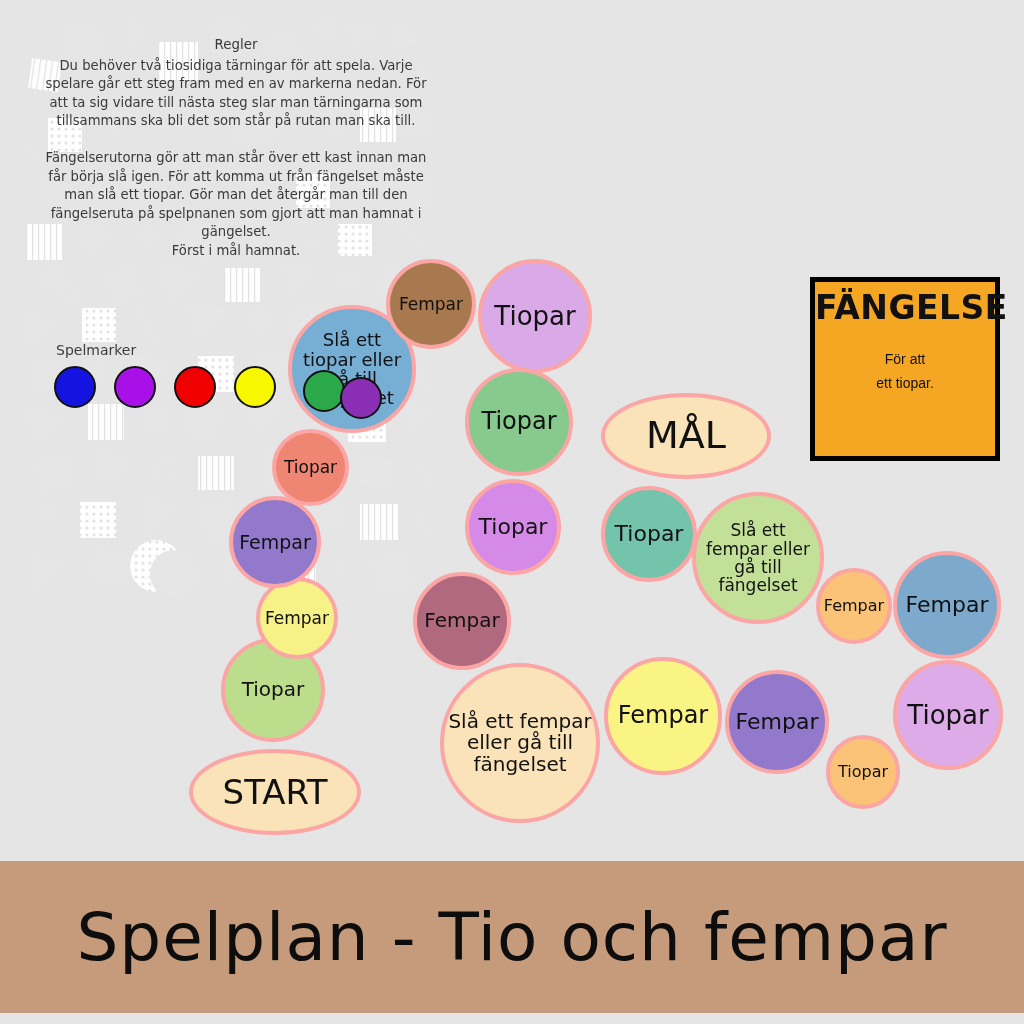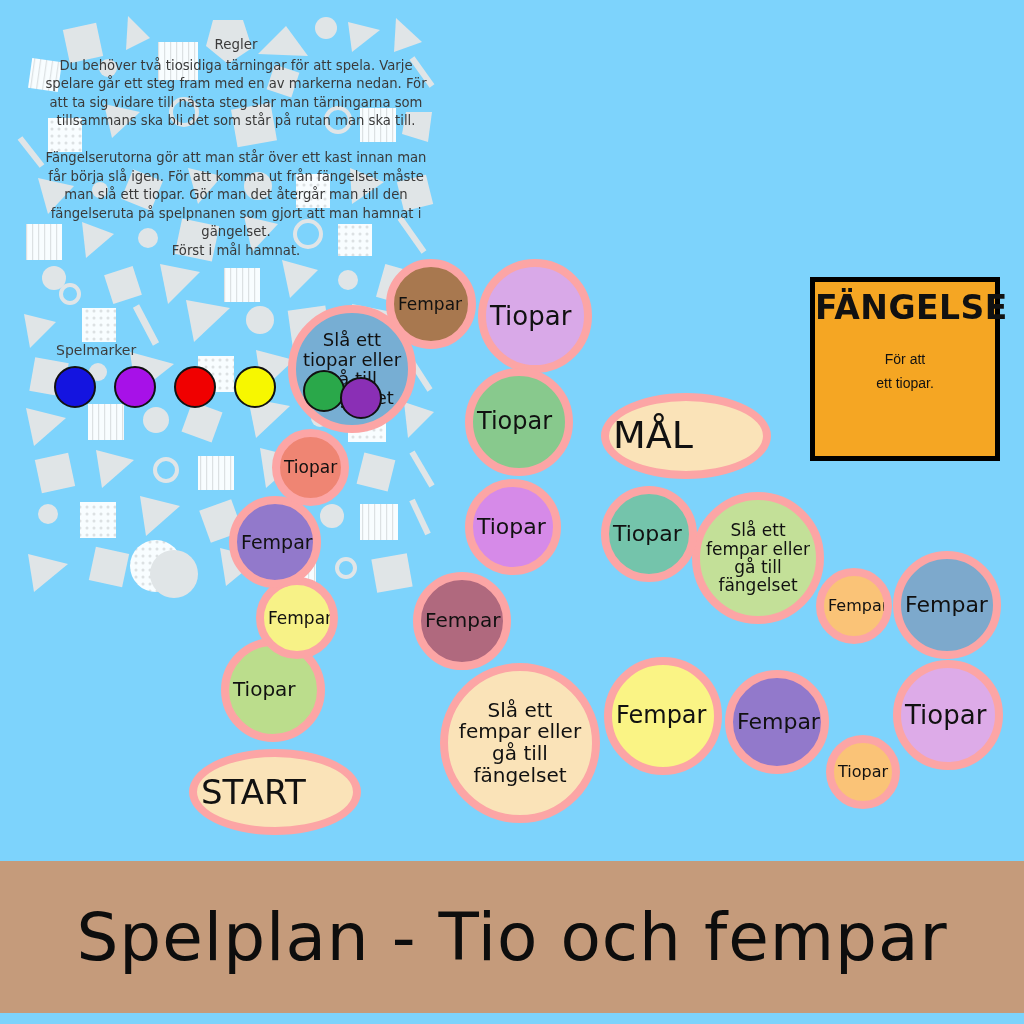--- a/index.html
+++ b/index.html
@@ -8,21 +8,21 @@
     padding: 0;
     background: #ffffff;
   }
   body {
     font-family: "DejaVu Sans", sans-serif;
   }
   #board {
     position: relative;
     width: 1024px;
     height: 1024px;
-    background: #7dd3fc;
+    background: #e5e5e5;
     overflow: hidden;
   }
 
   
   #doodle-panel {
     position: absolute;
     left: 8px;
     top: 8px;
     width: 428px;
     height: 608px;
@@ -102,24 +102,25 @@
     margin-top: 20px;
     font-family: Liberation Sans, sans-serif;
     font-size: 14px;
     line-height: 24px;
     color: #111;
   }
 
   
   .space {
     position: absolute;
-    border: 8px solid #fca5a5;
+    border: 4px solid #fca5a5;
     box-sizing: border-box;
     display: flex;
     align-items: center;
+    justify-content: center;
     text-align: center;
     color: #111;
     font-family: "DejaVu Sans", sans-serif;
     border-radius: 50%;
     overflow: hidden;
   }
   .space span {
     display: block;
     padding: 0 4px;
     line-height: 1.08;

